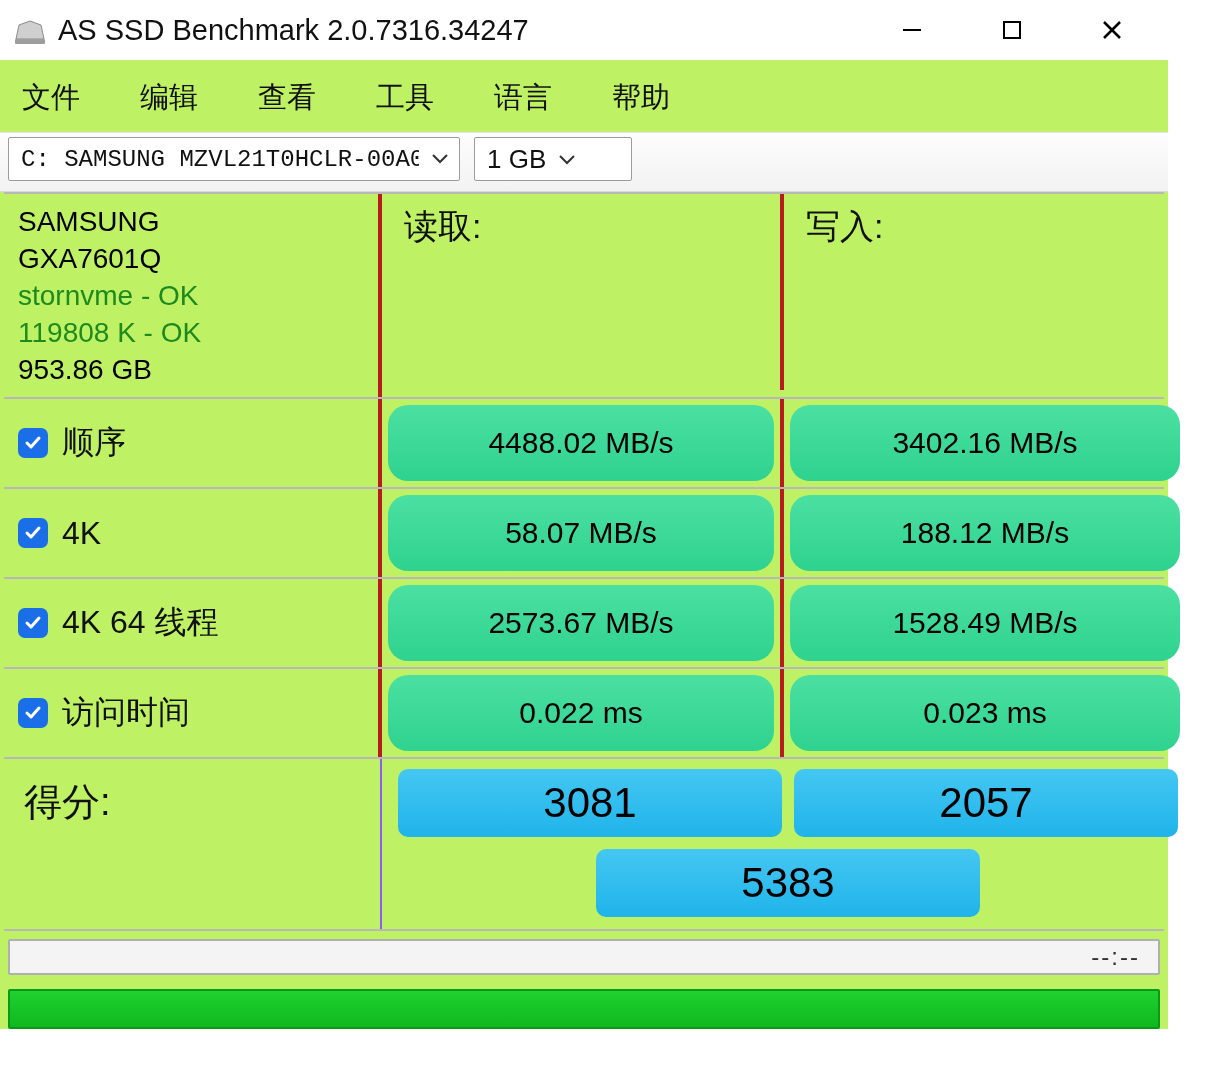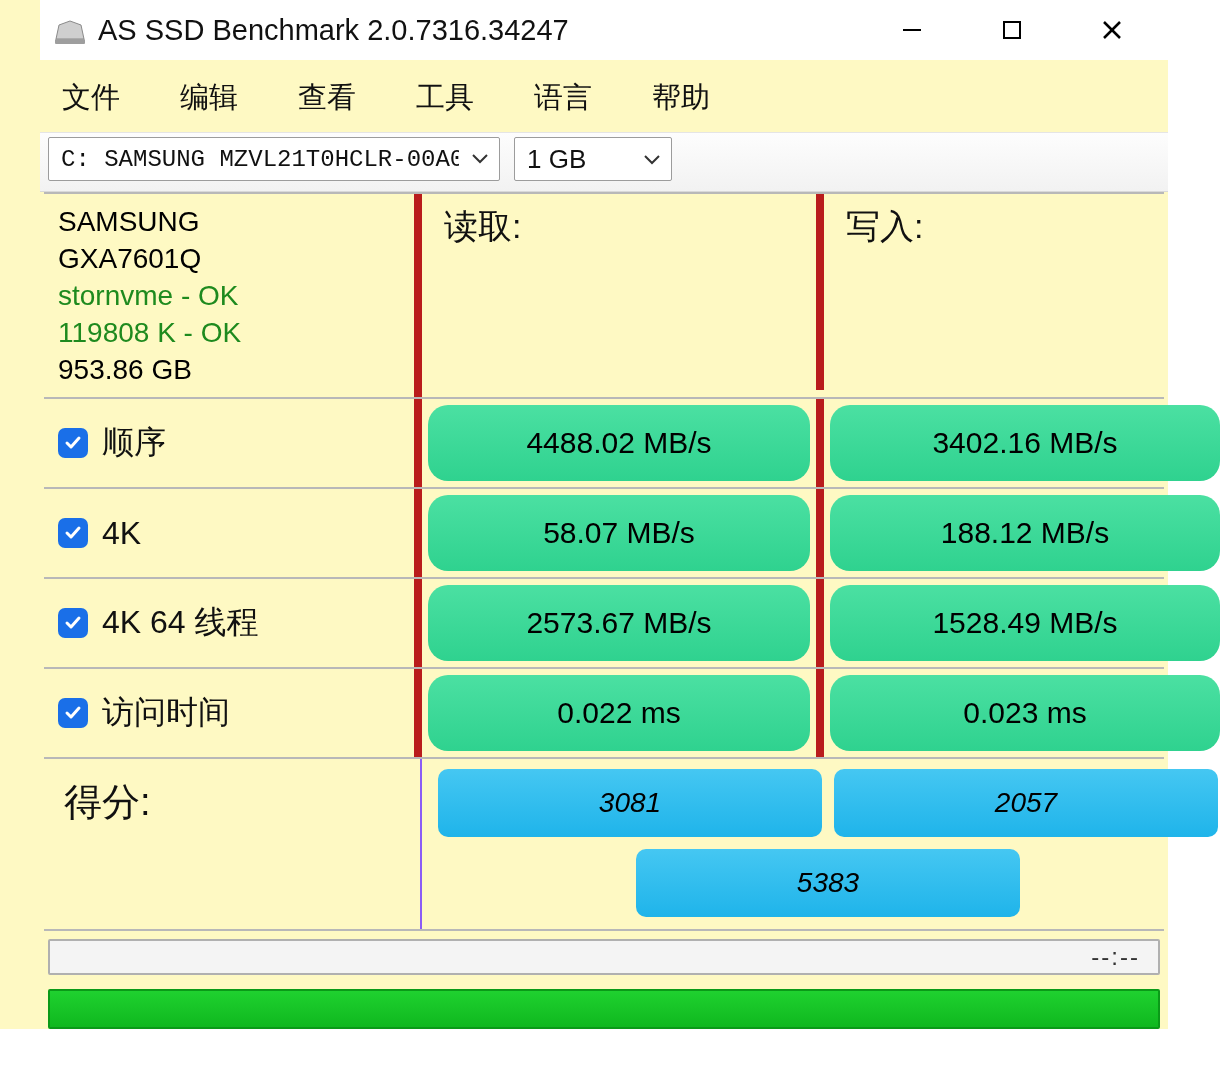--- a/index.html
+++ b/index.html
@@ -6,22 +6,21 @@
   body {
     margin: 0;
     font-family: "Segoe UI", Arial, sans-serif;
     background: #fff;
     width: 1220px;
     height: 1092px;
     overflow: hidden;
   }
   .window {
     width: 1168px;
-    background: #fef9c3;
-    padding-left: 40px;
+    background: #bef264;
   }
   
   .titlebar {
     display: flex;
     align-items: center;
     height: 60px;
     padding: 0 8px 0 12px;
     background: #fff;
   }
   .titlebar .app-icon {
@@ -68,21 +67,21 @@
     gap: 14px;
     padding: 4px 8px 10px 8px;
     background: linear-gradient(#fdfdfd,#f2f2f2);
     border-top: 1px solid #e5e5e5;
     border-bottom: 1px solid #d9d9d9;
     align-items: center;
   }
   .combo {
     display: flex;
     align-items: center;
-    justify-content: space-between;
+    justify-content: flex-start;
     background: #fff;
     border: 1px solid #9c9c9c;
     border-radius: 2px;
     height: 44px;
     padding: 0 10px 0 12px;
     font-size: 24px;
     font-family: "Consolas","Courier New",monospace;
     color: #111;
   }
   .combo .chev {
@@ -97,21 +96,21 @@
   .grid {
     border-top: 2px solid #b8b8b8;
     margin: 0 4px;
   }
   .row {
     display: grid;
     grid-template-columns: 378px 402px 402px;
     border-bottom: 2px solid #b8b8b8;
   }
   .cell {
-    border-right: 8px solid #b91c1c;
+    border-right: 4px solid #b91c1c;
     padding: 8px 10px;
     display: flex;
     align-items: center;
   }
   .cell:last-child { border-right: none; }
   
   .hdr-cell {
     height: 196px;
     font-size: 34px;
     color: #111;
@@ -182,23 +181,22 @@
     height: 170px;
   }
   .score-pill {
     position: absolute;
     height: 68px;
     border-radius: 10px;
     background: linear-gradient(#45c7f2,#1fb4ea);
     display: flex;
     align-items: center;
     justify-content: center;
-    font-size: 28px;
+    font-size: 42px;
     color: #000;
-    font-style: italic;
   }
   .score-read  { left: 16px;  top: 10px;  width: 384px; }
   .score-write { left: 412px; top: 10px;  width: 384px; }
   .score-total { left: 214px; top: 90px;  width: 384px; }
   
   .progress-area {
     padding: 8px 8px 0 8px;
   }
   .pbar {
     height: 36px;

